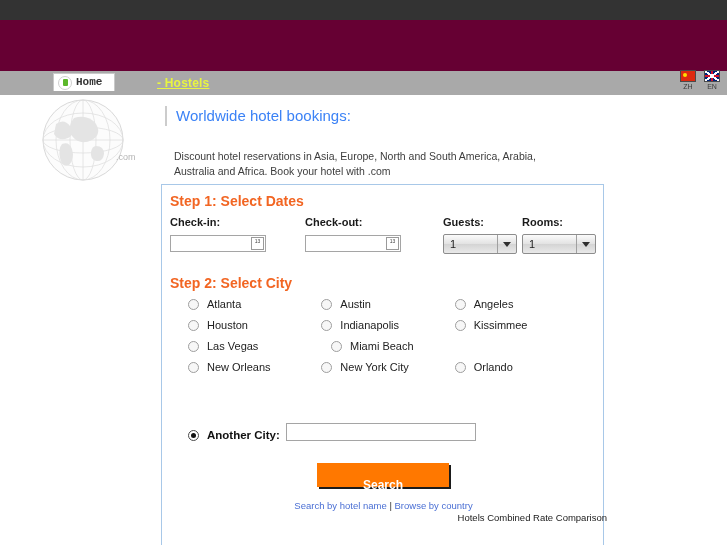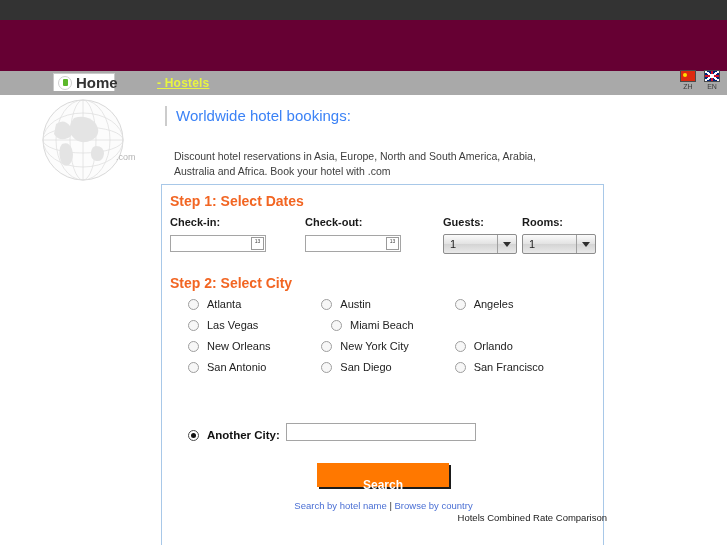--- a/index.html
+++ b/index.html
@@ -58,24 +58,25 @@
     justify-content: center;
     flex: 0 0 auto;
     margin-right: 4px;
   }
   #home-icon .glyph {
     width: 5px; height: 7px;
     background: #5cb82b;
     border-radius: 1px;
   }
   #home-label {
-    font-size: 15px;
+    font-size: 11px;
     color: #333333;
     font-weight: bold;
     line-height: 1;
+    font-family: Liberation Mono, monospace;
   }
 
   
   #hostels-link {
     position: absolute;
     left: 157px; top: 76px;
     font-size: 12px;
     color: #e8f542;
     text-decoration: underline;
     font-weight: bold;
@@ -488,53 +489,53 @@
           <span class="city-label">Austin</span>
         </div>
         <div class="city-cell">
           <span class="radio"></span>
           <span class="city-label">Angeles</span>
         </div>
       </div>
       <div class="city-row">
         <div class="city-cell">
           <span class="radio"></span>
-          <span class="city-label">Las Vegas</span>
-        </div>
-        <div class="city-cell">
-          <span class="radio"></span>
-          <span class="city-label">Miami Beach</span>
+          <span class="city-label">Houston</span>
+        </div>
+        <div class="city-cell">
+          <span class="radio"></span>
+          <span class="city-label">Indianapolis</span>
+        </div>
+        <div class="city-cell">
+          <span class="radio"></span>
+          <span class="city-label">Kissimmee</span>
         </div>
       </div>
       <div class="city-row">
         <div class="city-cell">
           <span class="radio"></span>
-          <span class="city-label">New Orleans</span>
-        </div>
-        <div class="city-cell">
-          <span class="radio"></span>
-          <span class="city-label">New York City</span>
-        </div>
-        <div class="city-cell">
-          <span class="radio"></span>
-          <span class="city-label">Orlando</span>
+          <span class="city-label">Las Vegas</span>
+        </div>
+        <div class="city-cell">
+          <span class="radio"></span>
+          <span class="city-label">Miami Beach</span>
         </div>
       </div>
       <div class="city-row">
         <div class="city-cell">
           <span class="radio"></span>
-          <span class="city-label">San Antonio</span>
-        </div>
-        <div class="city-cell">
-          <span class="radio"></span>
-          <span class="city-label">San Diego</span>
-        </div>
-        <div class="city-cell">
-          <span class="radio"></span>
-          <span class="city-label">San Francisco</span>
+          <span class="city-label">New Orleans</span>
+        </div>
+        <div class="city-cell">
+          <span class="radio"></span>
+          <span class="city-label">New York City</span>
+        </div>
+        <div class="city-cell">
+          <span class="radio"></span>
+          <span class="city-label">Orlando</span>
         </div>
       </div>
     </div>
 
   <div id="another-city-row">
     <span class="radio checked"></span>
     <span id="another-city-label">Another City:</span>
     <input id="another-city-input" type="text" placeholder="" style="">
   </div>
 

